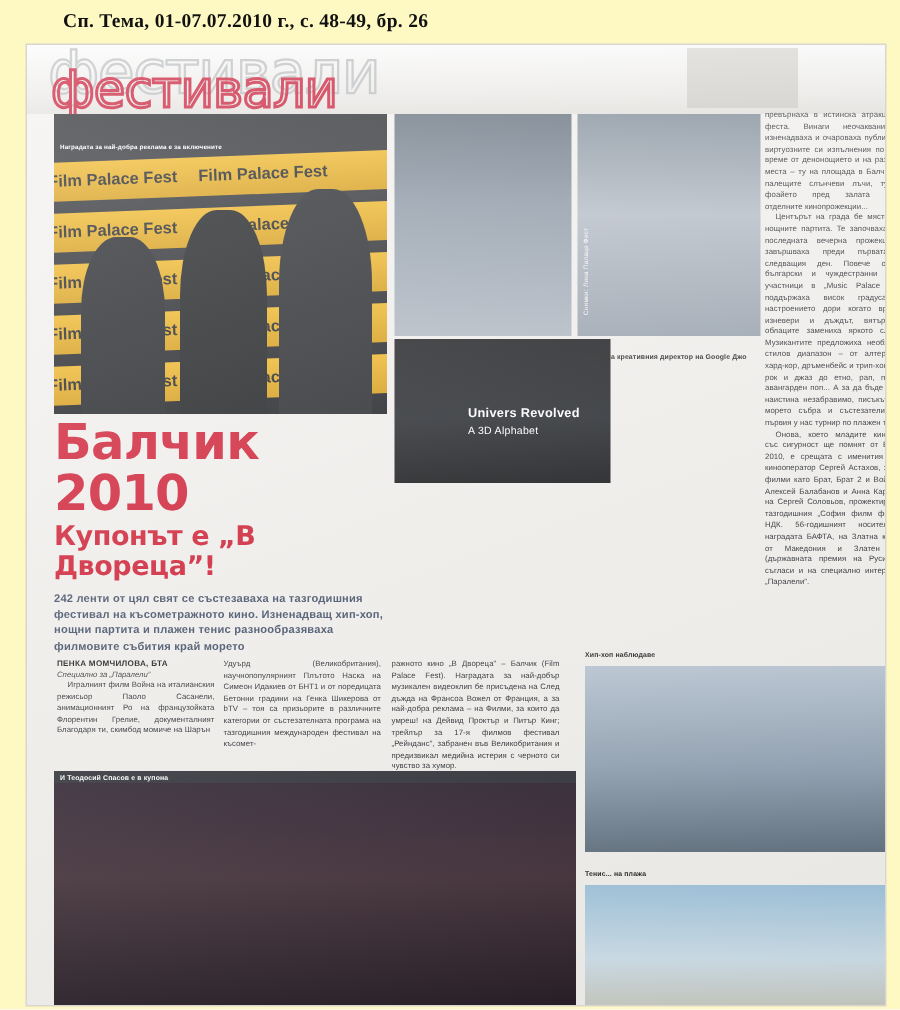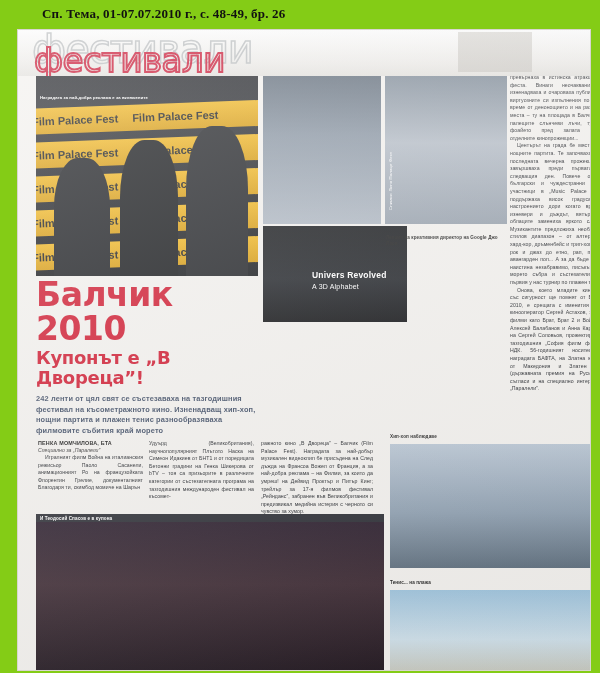--- a/index.html
+++ b/index.html
@@ -3,21 +3,21 @@
 <meta charset="utf-8">
 <style>
   html,body{margin:0;padding:0;}
   body{
     width:600px;height:673px;
     background:#ffffff;
     font-family:"Liberation Sans", sans-serif;
     overflow:hidden;
     position:relative;
   }
-  .page{position:relative;width:600px;height:673px;background:#84cc16;}
+  .page{position:relative;width:600px;height:673px;background:#fef9c3;}
 
   
   .source-line{
     position:absolute;left:42px;top:6px;
     font-family:"Liberation Serif", serif;
     font-weight:bold;font-size:13px;color:#111;
     letter-spacing:.2px;white-space:nowrap;
   }
 
   

